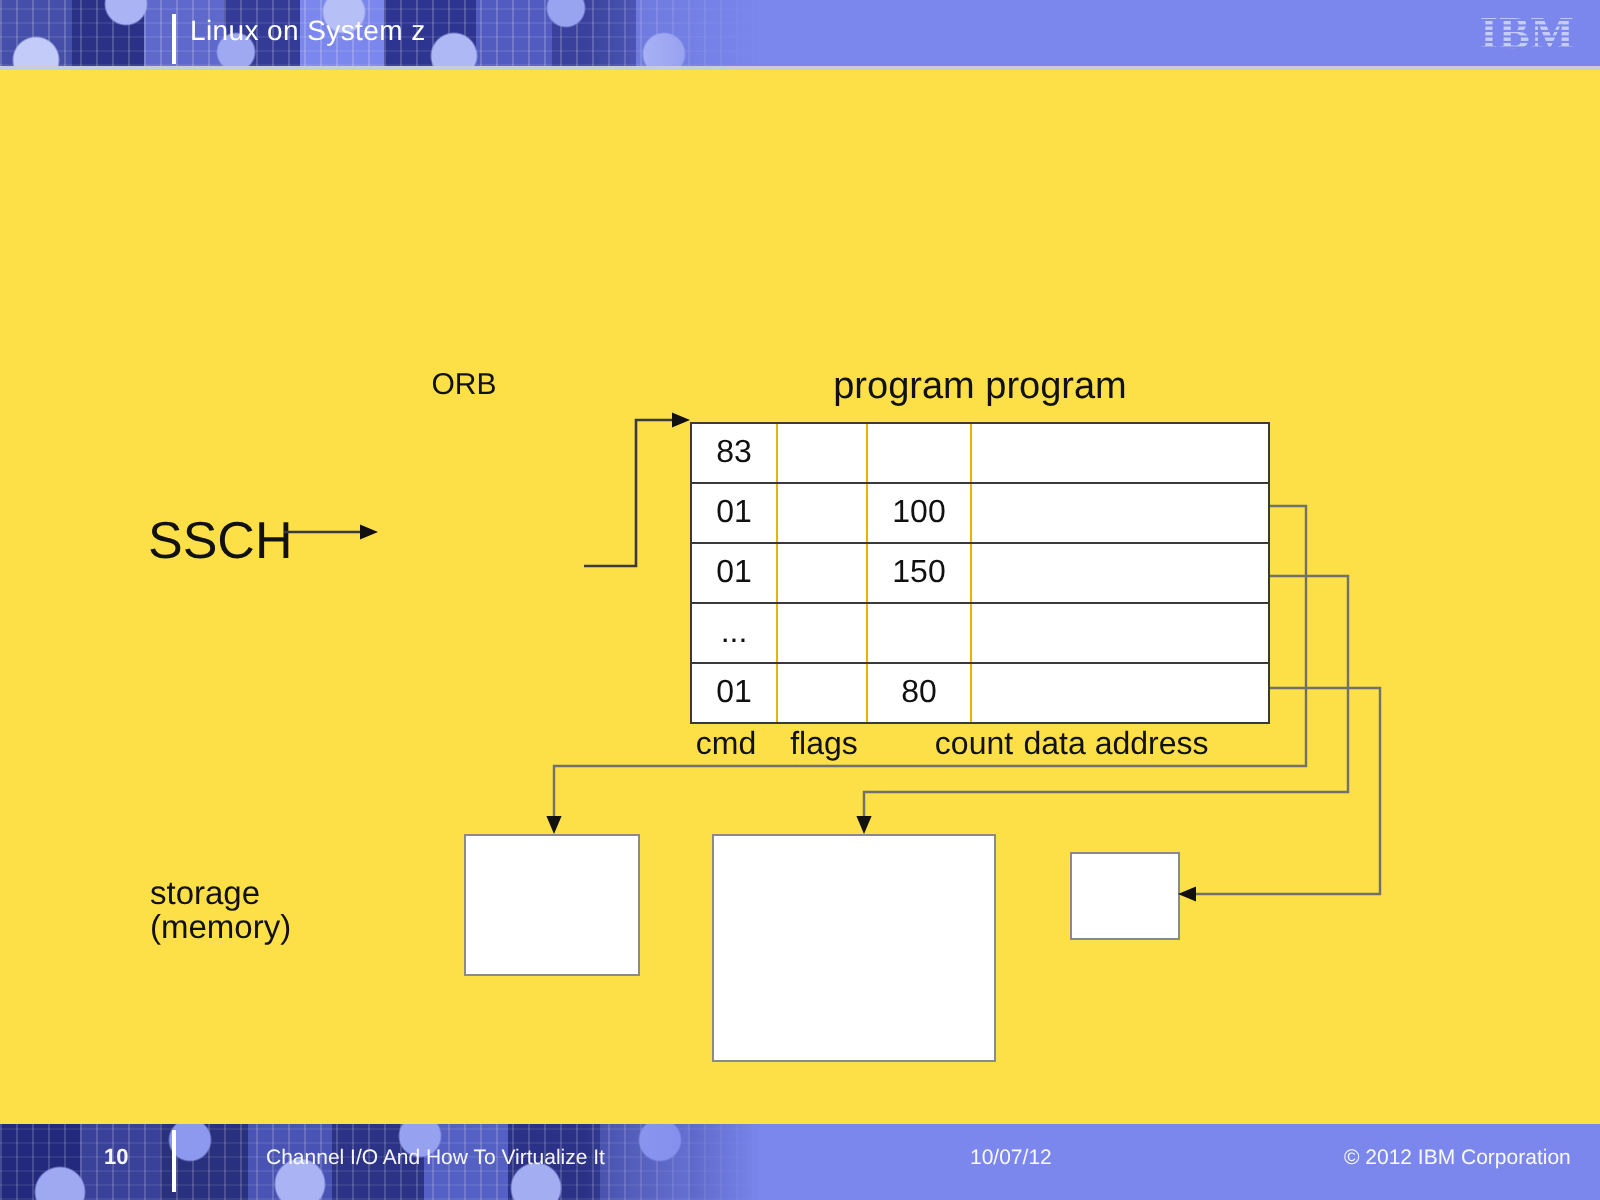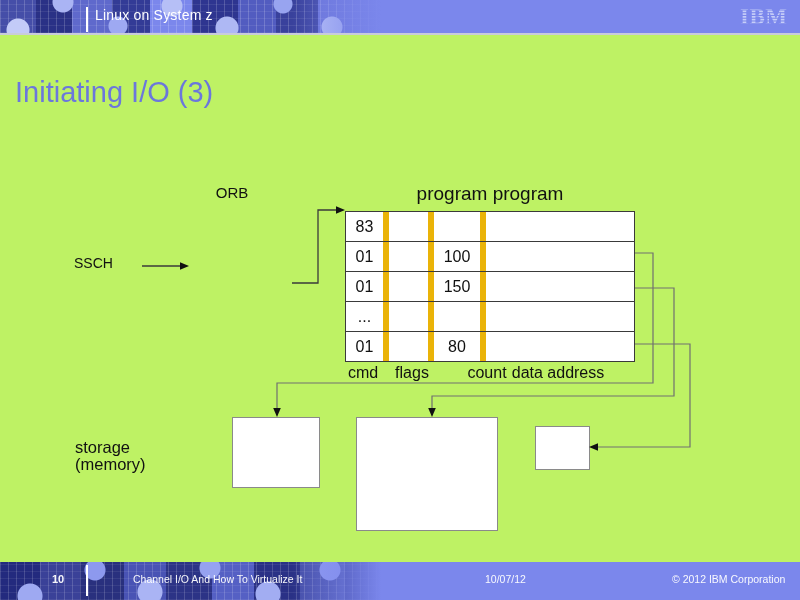--- a/index.html
+++ b/index.html
@@ -1,17 +1,17 @@
 <!DOCTYPE html>
 <html><head>
 <meta charset="utf-8">
 <style>
   html,body{margin:0;padding:0;}
   body{font-family:"Liberation Sans", sans-serif; background:#666;}
-  .slide{position:relative; width:800px; height:600px; background:#bef264; overflow:hidden;}
+  .slide{position:relative; width:800px; height:600px; background:#fde047; overflow:hidden;}
 
   
   .band{position:absolute; left:0; width:800px; background:#7b87ec;}
   .band.header{top:0; height:33px; border-bottom:2px solid #c9ccda;}
   .band-texture{position:absolute; top:0; left:0; height:100%; width:385px;
     background-color:#6a74d8;
     background-image:
       linear-gradient(90deg, rgba(123,135,236,0) 76%, #7b87ec 99%),
       radial-gradient(circle at 18px 30px, #c3cbf8 0 11px, rgba(0,0,0,0) 12px),
       radial-gradient(circle at 63px 2px,  #aab4f4 0 10px, rgba(0,0,0,0) 11px),
@@ -29,36 +29,36 @@
   .band-title{position:absolute; left:95px; top:7px; font-size:14px; color:#ffffff; letter-spacing:.2px; white-space:nowrap;}
   .ibm-logo{position:absolute; left:740px; top:5px;}
 
   
   .page-title{position:absolute; left:15px; top:76px; font-size:29px; color:#6b77dc; white-space:nowrap;}
 
   
   .dtxt{position:absolute; color:#111111; white-space:nowrap;}
   .orb-title{left:176px; top:184px; width:112px; text-align:center; font-size:15px;}
   .cp-title{left:345px; top:183px; width:290px; text-align:center; font-size:19px;}
-  .ssch-label{left:74px; top:255px; font-size:14px;}
+  .ssch-label{left:74px; top:255px; font-size:26px;}
   .storage-label{left:75px; top:439px; font-size:16.5px; line-height:17px; white-space:normal;}
 
   
   .orb-table{position:absolute; left:189px; top:211px; width:112px; height:154px;
     border:1px solid #3a3a3a; box-sizing:border-box; display:flex; flex-direction:column; background:#fff;}
   .orb-row{box-sizing:border-box; border-bottom:1px solid #3a3a3a; display:flex; align-items:center; justify-content:center; font-size:16px; color:#111;}
   .orb-row.r1{height:28px;} .orb-row.r2{height:29px;} .orb-row.r3{height:29px;}
   .orb-row.empty{flex:1; border-bottom:none;}
 
   
   .cp-table{position:absolute; left:345px; top:211px; width:290px; height:151px;
     border:1px solid #3a3a3a; box-sizing:border-box; display:flex; flex-direction:column; background:#fff;}
   .cp-row{box-sizing:border-box; height:30px; border-bottom:1px solid #3a3a3a; display:flex; flex:1;}
   .cp-row:last-child{border-bottom:none;}
-  .cp-cell{box-sizing:border-box; border-right:6px solid #eab308; display:flex; align-items:center; justify-content:center; font-size:16px; color:#111;}
+  .cp-cell{box-sizing:border-box; border-right:1px solid #eab308; display:flex; align-items:center; justify-content:center; font-size:16px; color:#111;}
   .cp-cell.c-cmd{width:43px;} .cp-cell.c-flags{width:45px;} .cp-cell.c-count{width:52px;}
   .cp-cell.c-data{flex:1; border-right:none;}
   .col-label{position:absolute; top:364px; transform:translateX(-50%); font-size:16px; color:#111; white-space:nowrap;}
 
   
   .mem-box{position:absolute; border:1px solid #8a8a8a; background:#fff; box-sizing:border-box;}
   .box1{left:232px; top:417px; width:88px; height:71px;}
   .box2{left:356px; top:417px; width:142px; height:114px;}
   .box3{left:535px; top:426px; width:55px; height:44px;}
 
@@ -107,21 +107,20 @@
           <rect x="0" y="11" width="58" height="1.7" fill="#fff"></rect>
           <rect x="0" y="13.75" width="58" height="1.7" fill="#fff"></rect>
           <rect x="0" y="16.5" width="58" height="1.7" fill="#fff"></rect>
           <rect x="0" y="19.25" width="58" height="1.7" fill="#fff"></rect>
         </mask>
       </defs>
       <text x="0" y="19" font-family="'Liberation Serif', serif" font-weight="bold" font-size="23" letter-spacing="0.5" fill="#c6cef8" mask="url(#ibmStripes)">IBM</text>
     </svg>
   </div>
 
-  <div class="page-title">Initiating I/O (3)</div>
 
   <div class="dtxt orb-title">ORB</div>
   <div class="dtxt cp-title">program program</div>
   <div class="dtxt ssch-label">SSCH</div>
   <div class="dtxt storage-label">
     <div>storage</div>
     <div>(memory)</div>
   </div>
 
 

